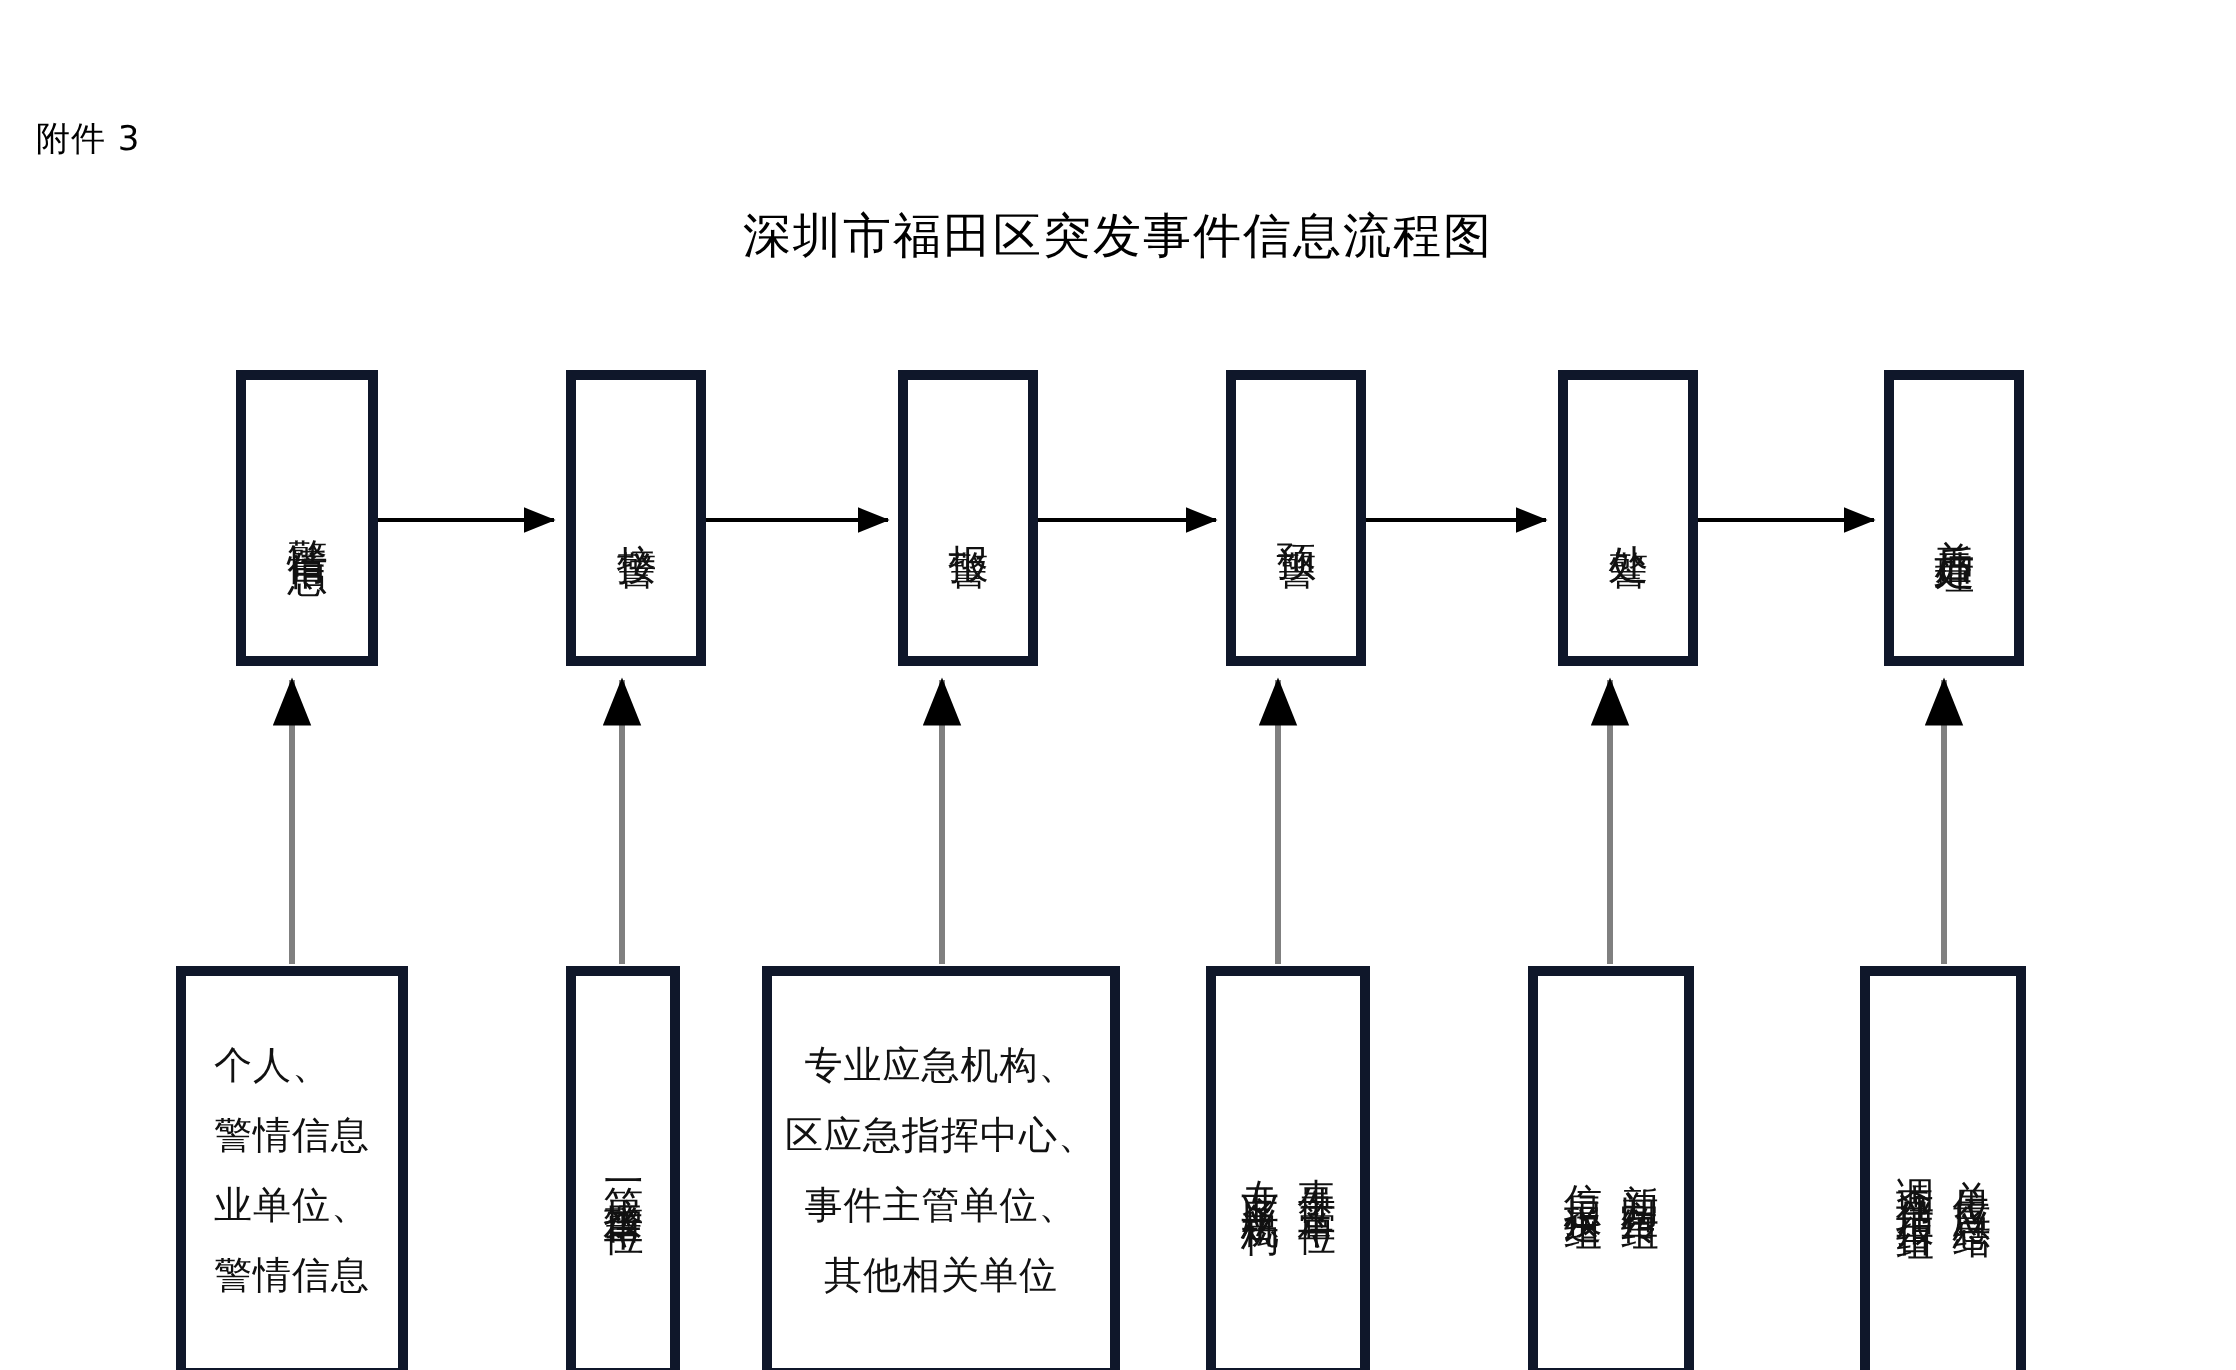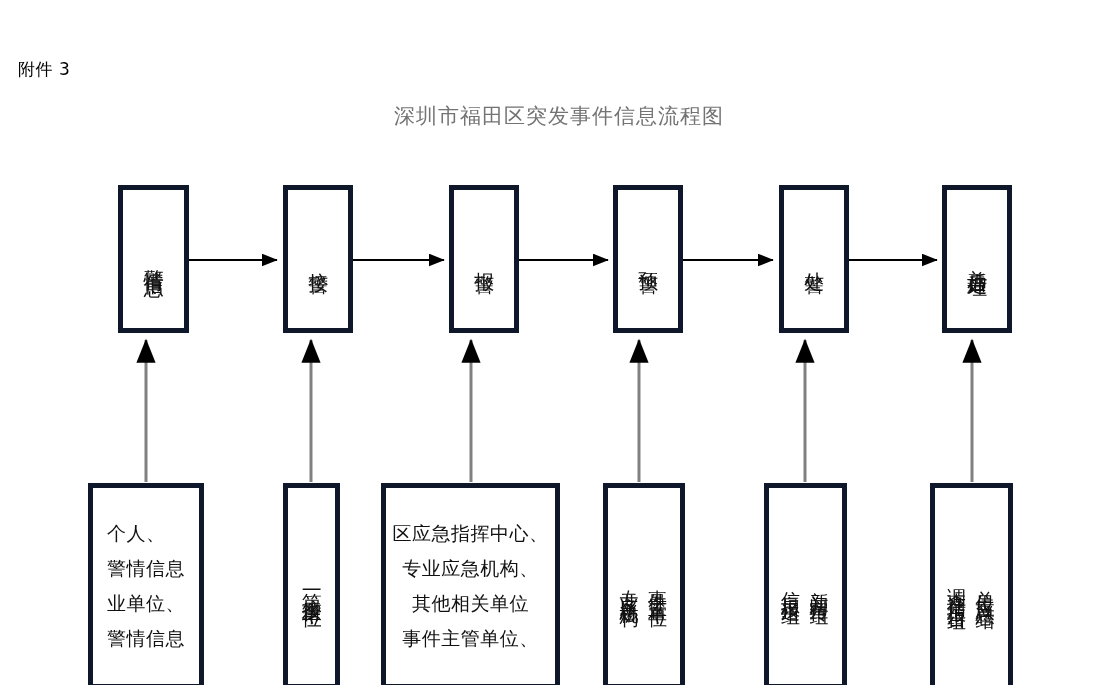--- a/index.html
+++ b/index.html
@@ -32,23 +32,23 @@
     color: #000;
     white-space: nowrap;
   }
   .chart-title {
     position: absolute;
     left: 0;
     top: 62px;
     width: 1118px;
     text-align: center;
     font-family: "DejaVu Serif", "Liberation Serif", serif;
-    font-size: 21px;
+    font-size: 24px;
     letter-spacing: 1px;
-    color: #737373;
+    color: #000000;
     white-space: nowrap;
   }
   .box {
     position: absolute;
     border: 5px solid #0f172a;
     background: #ffffff;
     box-sizing: border-box;
     display: flex;
     align-items: center;
     justify-content: center;
@@ -165,24 +165,24 @@
       <span class="ln">警情信息</span>
     </div>
   </div>
 
   <div class="box" style="left:283px; top:443px; width:57px; height:206px;">
     <span class="vtext">第一接警单位</span>
   </div>
 
   <div class="box" style="left:381px; top:443px; width:179px; height:206px;">
     <div class="htext">
+      <span class="ln">专业应急机构、</span>
       <span class="ln">区应急指挥中心、</span>
-      <span class="ln">专业应急机构、</span>
+      <span class="ln">事件主管单位、</span>
       <span class="ln">其他相关单位</span>
-      <span class="ln">事件主管单位、</span>
     </div>
   </div>
 
   <div class="box" style="left:603px; top:443px; width:82px; height:206px;">
     <div class="vcols">
       <span class="vtext col-right">专业应急机构</span>
       <span class="vtext col-left">事件主管单位</span>
     </div>
   </div>
 

